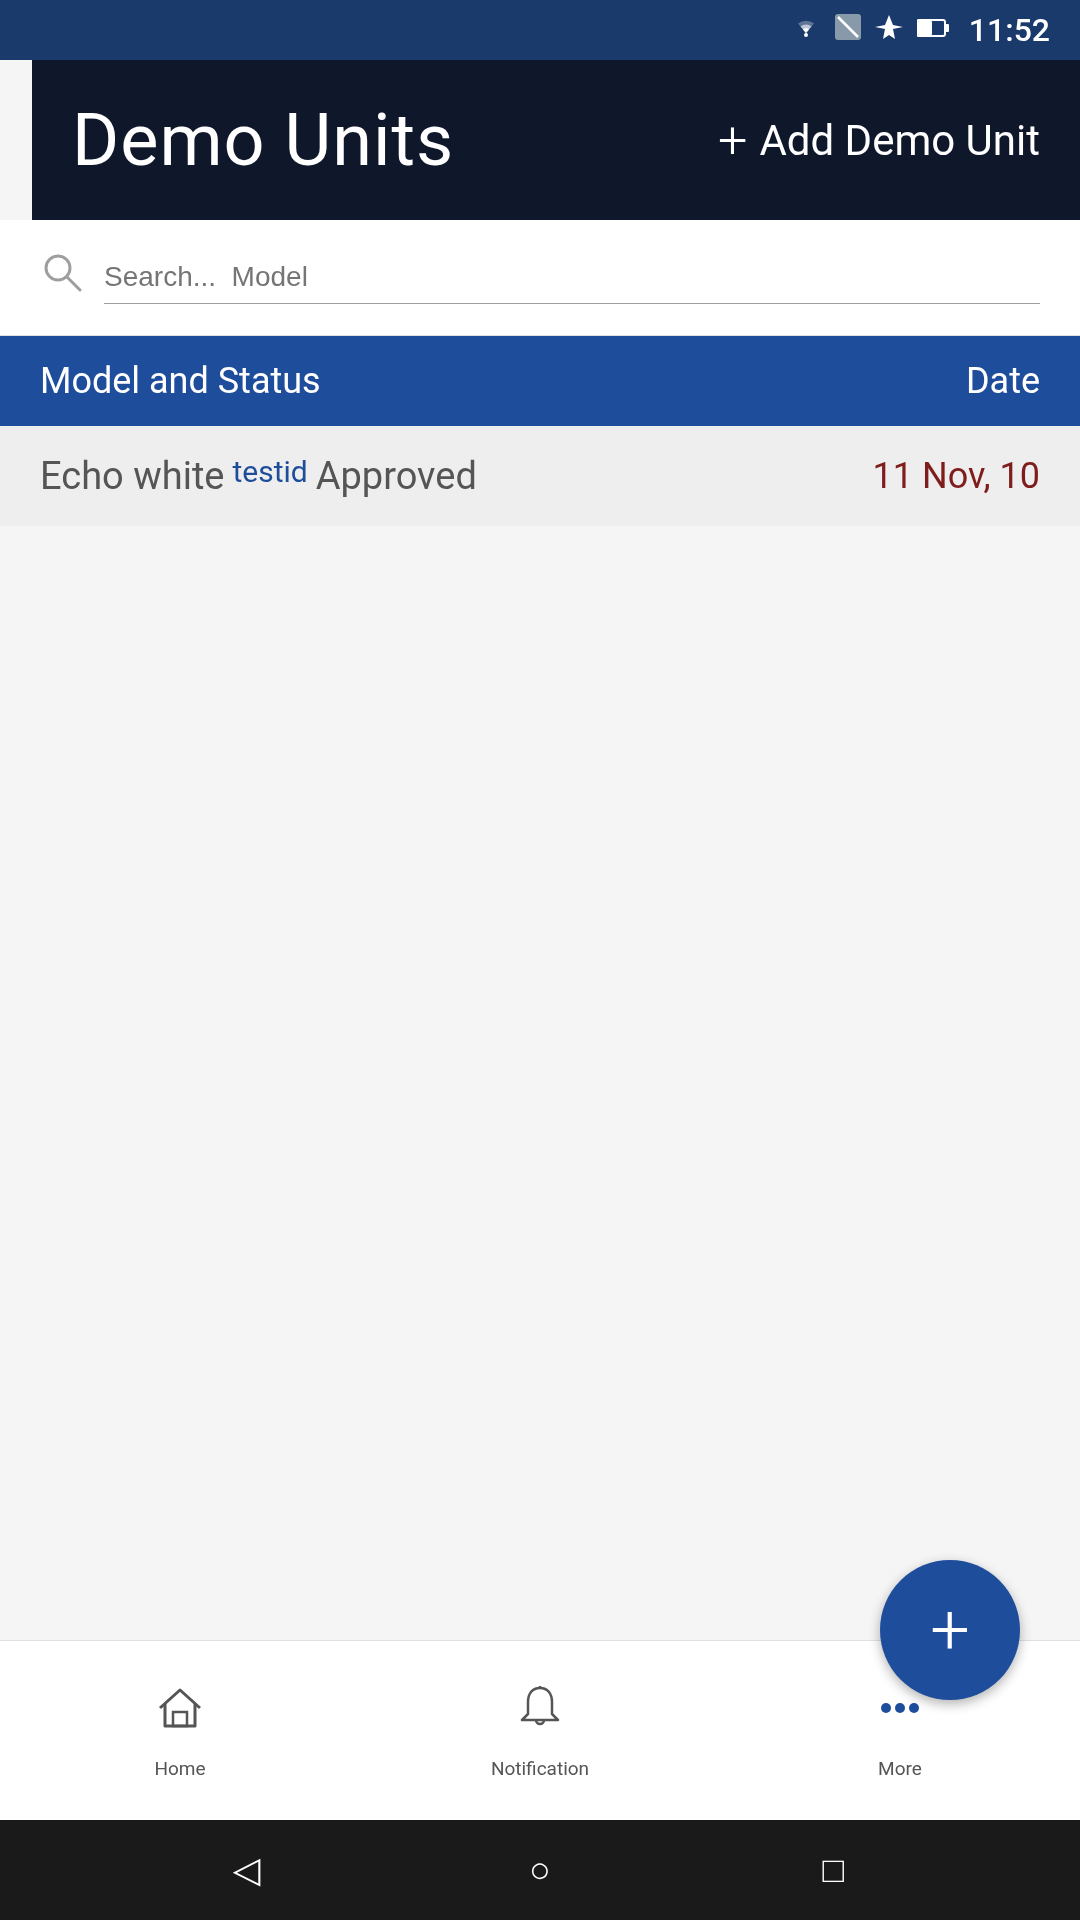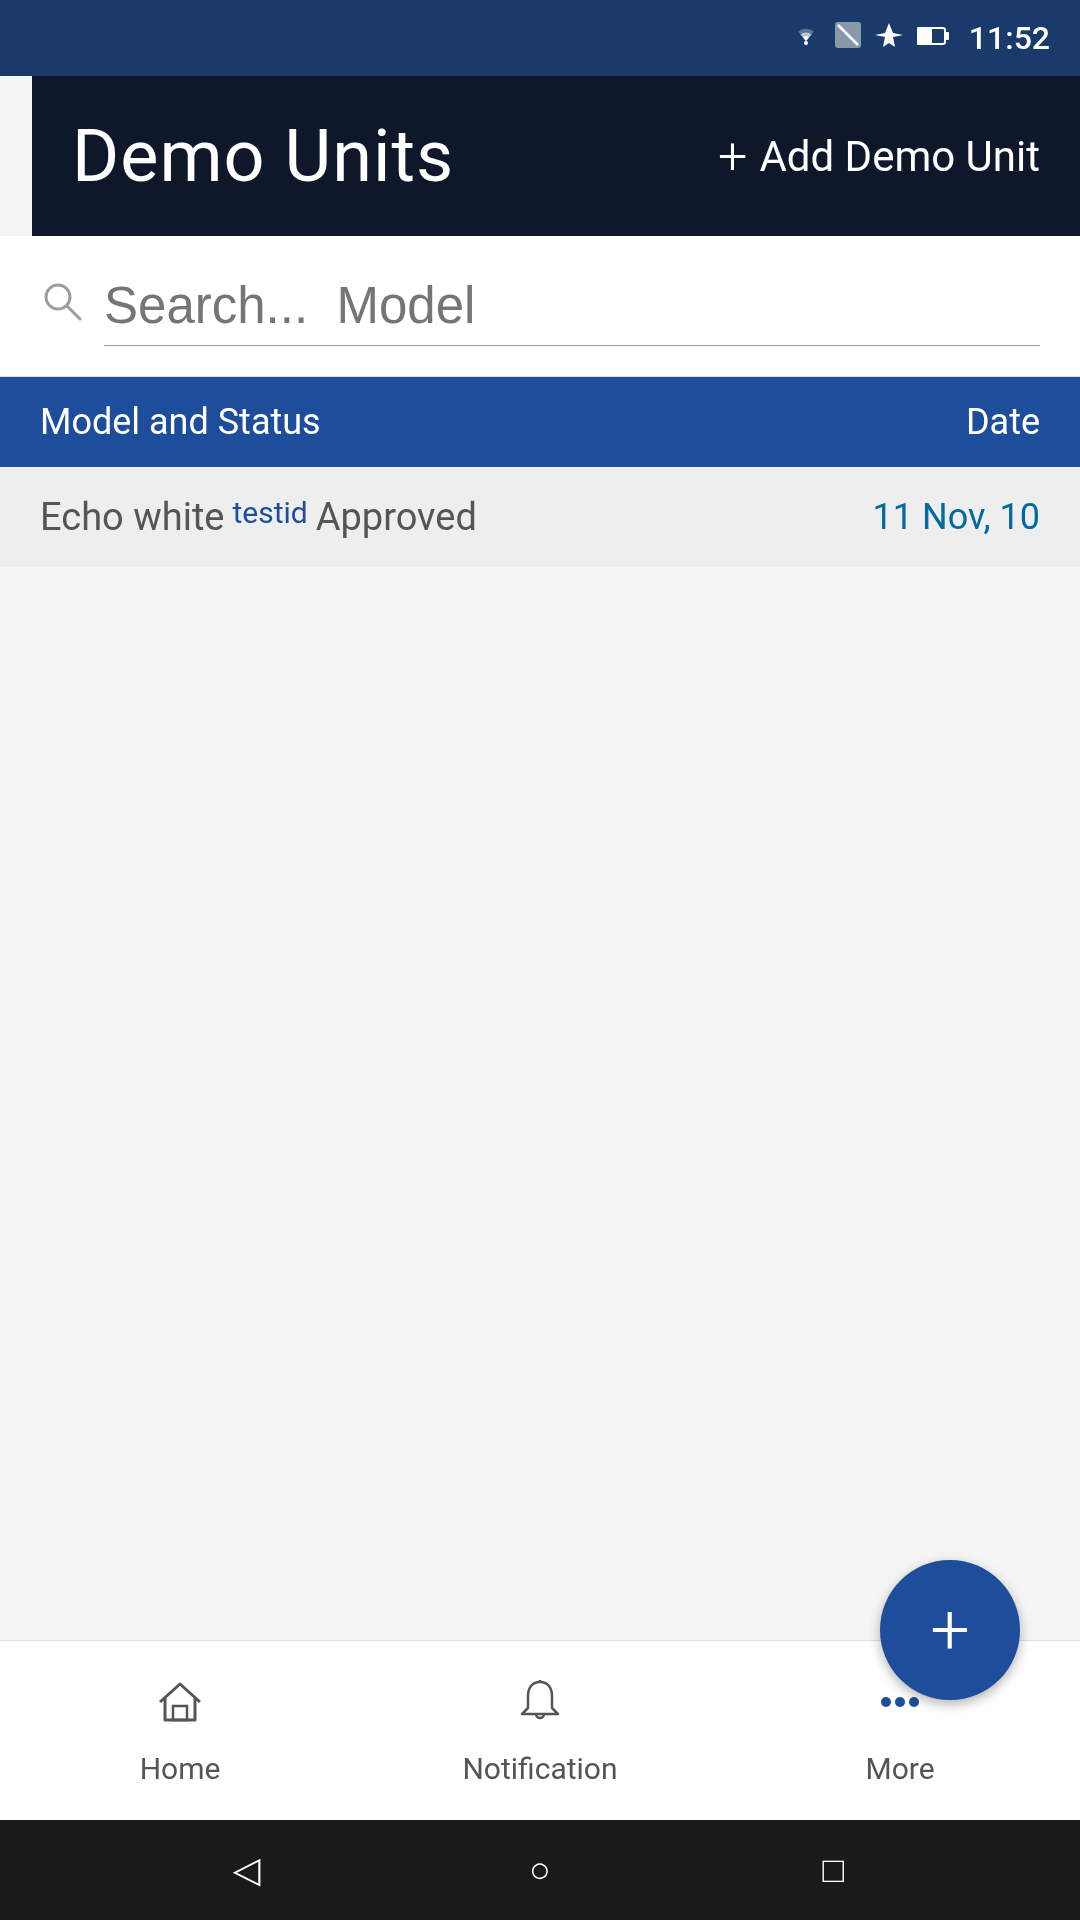--- a/index.html
+++ b/index.html
@@ -11,21 +11,21 @@
       font-family: 'Roboto', Arial, sans-serif;
       background: #f5f5f5;
       overflow: hidden;
       display: flex;
       flex-direction: column;
     }
 
     
     .status-bar {
       background: #1a3a6b;
-      height: 76px;
+      height: 60px;
       display: flex;
       align-items: center;
       justify-content: flex-end;
       padding: 0 30px;
       gap: 20px;
     }
 
     .status-bar .time {
       color: white;
       font-size: 32px;
@@ -88,21 +88,21 @@
 
     .search-icon {
       color: #9e9e9e;
       font-size: 44px;
     }
 
     .search-input {
       flex: 1;
       border: none;
       border-bottom: 1px solid #9e9e9e;
-      font-size: 51px;
+      font-size: 28px;
       color: #737373;
       padding: 10px 0;
       outline: none;
       background: transparent;
     }
 
     
     .table-header {
       background: #1e4d9b;
       display: flex;
@@ -155,21 +155,21 @@
       color: #1e4d9b;
       font-size: 30px;
     }
 
     .row-status {
       color: #555;
       font-size: 38px;
     }
 
     .row-date {
-      color: #0369a1;
+      color: #7f1d1d;
       font-size: 36px;
       width: 280px;
       text-align: right;
     }
 
     
     .fab-container {
       position: absolute;
       bottom: 220px;
       right: 60px;
@@ -213,21 +213,21 @@
       cursor: pointer;
       height: 100%;
     }
 
     .nav-icon {
       font-size: 52px;
       color: #555;
     }
 
     .nav-label {
-      font-size: 30px;
+      font-size: 19px;
       color: #555;
     }
 
     
     .system-nav {
       background: #1a1a1a;
       height: 100px;
       display: flex;
       align-items: center;
       justify-content: space-around;

